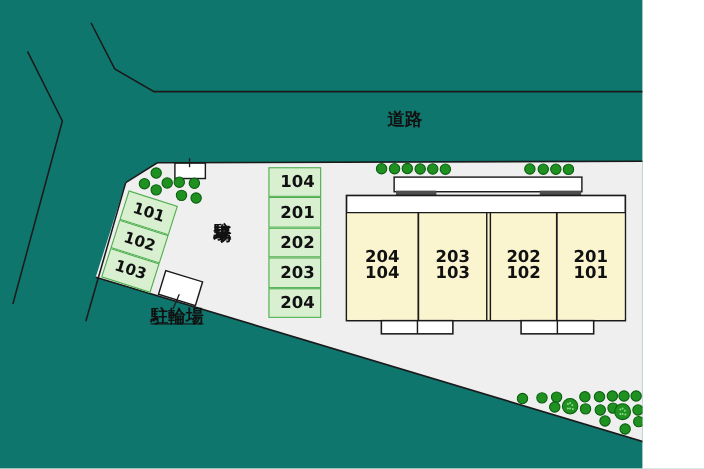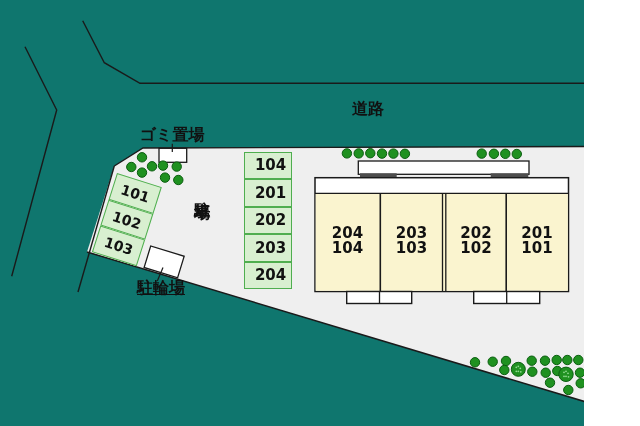--- a/index.html
+++ b/index.html
@@ -127,21 +127,20 @@
         <circle cx="567.3" cy="360" r="4.7" fill="#1f9120" stroke="#0b5e10" stroke-width="1"></circle>
         <circle cx="568.3" cy="390" r="4.7" fill="#1f9120" stroke="#0b5e10" stroke-width="1"></circle>
         <circle cx="578.3" cy="360" r="4.7" fill="#1f9120" stroke="#0b5e10" stroke-width="1"></circle>
         <circle cx="580" cy="372.7" r="4.7" fill="#1f9120" stroke="#0b5e10" stroke-width="1"></circle>
         <circle cx="580.7" cy="383.3" r="4.7" fill="#1f9120" stroke="#0b5e10" stroke-width="1"></circle>
       </g>
   </svg>
 
   <div class="lbl" id="road-label" style="left:352px;top:101px;">道路</div>
 
-  <div class="lbl center" style="left:136px;top:127px;width:72px;">ゴミ置場</div>
 
   <div class="lbl" id="parking-label" style="left:193.5px;top:189px;height:52px;">駐車場</div>
 
   <div class="lbl center" style="left:133px;top:280px;width:56px;text-decoration:underline;">駐輪場</div>
 
   <div id="angled-stalls">
     <div class="astall">
       <span>101</span>
     </div>
     <div class="astall">

